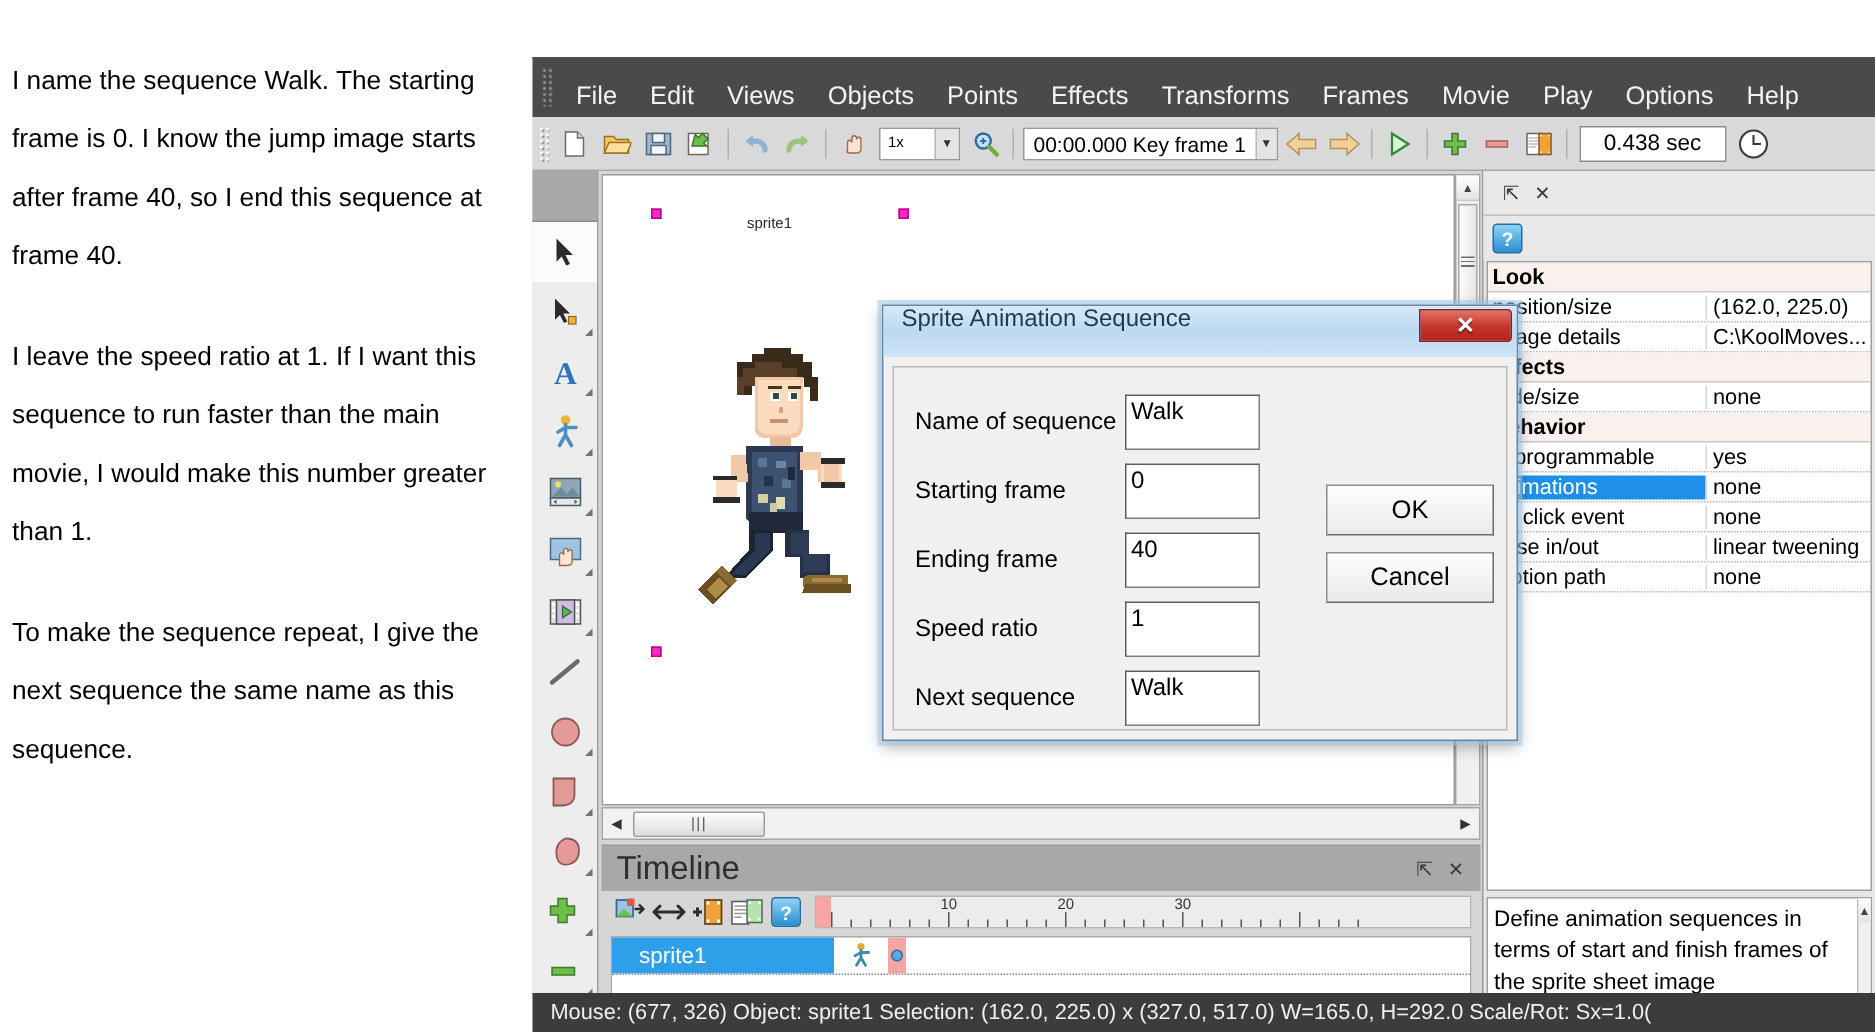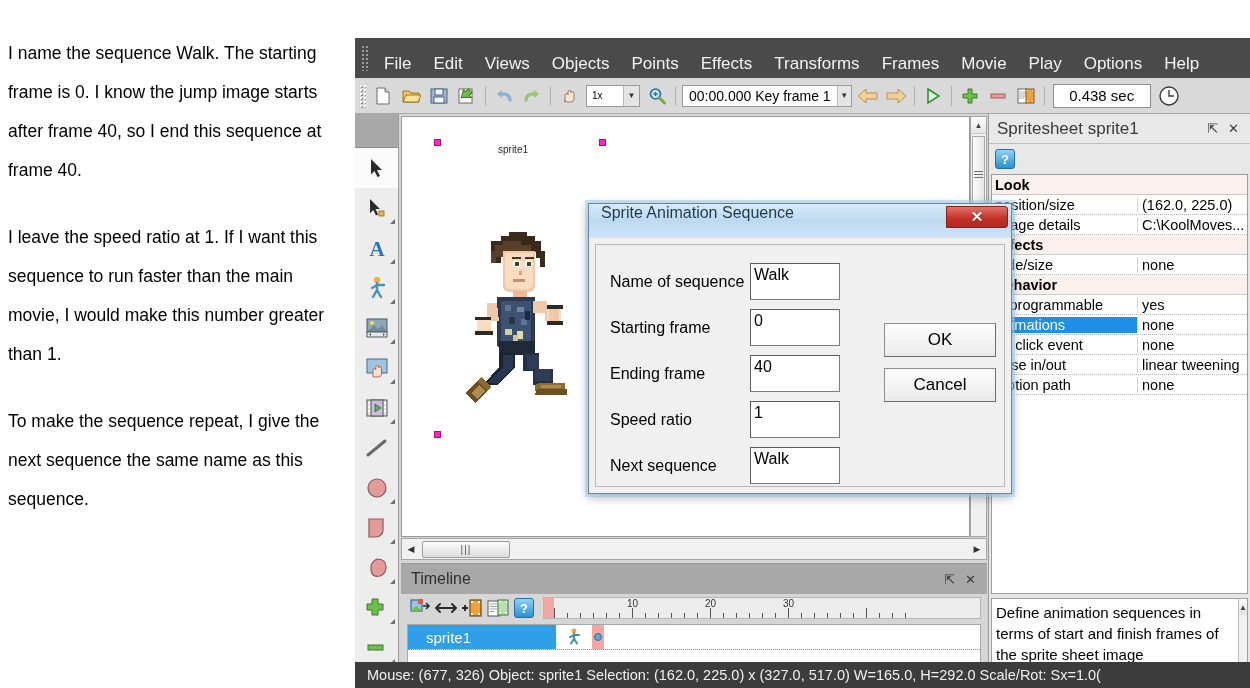--- a/index.html
+++ b/index.html
@@ -181,21 +181,21 @@
   #timeline {
     height: 125px; background: #d6d6d6; border-top: 1px solid #9a9a9a;
     margin: 3px 1px 0 2px; flex: 0 0 auto;
     display: flex; flex-direction: column;
   }
   #tl-title {
     height: 30px; background: #a8a8a8;
     display: flex; align-items: center; padding: 0 6px 0 10px;
     flex: 0 0 auto;
   }
-  #tl-title .txt { font-size: 16px; color: #2e2e2e; flex: 1 1 auto;
+  #tl-title .txt { font-size: 22px; color: #2e2e2e; flex: 1 1 auto;
     font-family: "Liberation Sans", sans-serif; }
   .panel-btn { font-size: 13px; color: #3a3a3a; padding: 0 5px; cursor: default; }
   #tl-tools {
     height: 28px; display: flex; align-items: center; background: #d6d6d6;
     padding-left: 6px; flex: 0 0 auto;
   }
   .tlicon { width: 26px; height: 24px; display: flex; align-items: center; justify-content: center; }
   #tl-ruler {
     flex: 1 1 auto; height: 22px; margin-left: 6px; margin-right: 6px;
     background: #ececec; border: 1px solid #b6b6b6; position: relative; overflow: hidden;
@@ -754,21 +754,20 @@
             <div class="hsb-arrow">◀</div>
             <div style="width:26px;height:12px;background:linear-gradient(#fdfdfd,#dcdcdc);border:1px solid #9d9d9d;"></div>
             <div style="flex:1 1 auto;"></div>
             <div class="hsb-arrow">▶</div>
           </div>
         </div>
       </div>
 
       <div id="rightpanel">
         <div id="rp-title">
-          <div class="txt">Spritesheet sprite1</div>
           <div class="panel-btn">⇱</div>
           <div class="panel-btn">✕</div>
         </div>
         <div id="rp-toolrow">
           <div class="helpbtn">?</div>
         </div>
 
         <div id="proplist">
           <div class="prow group">
             <div class="pname">Look</div>

